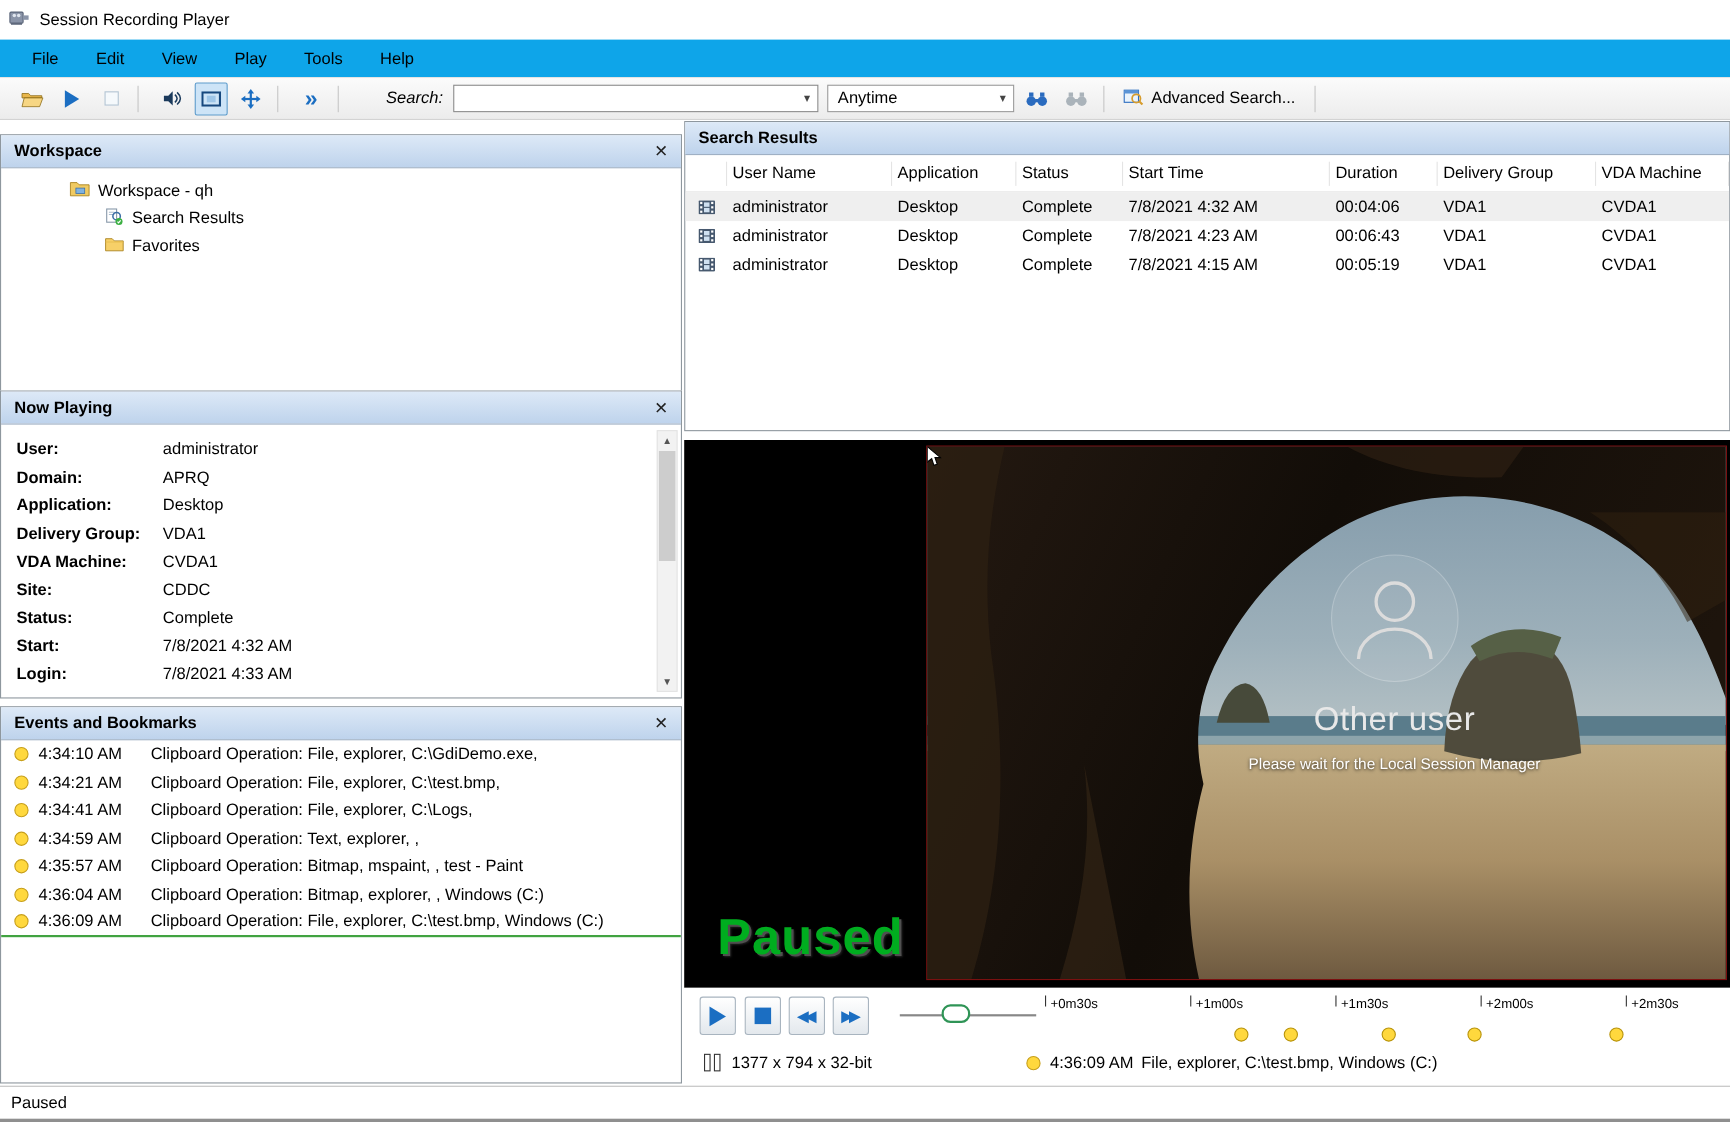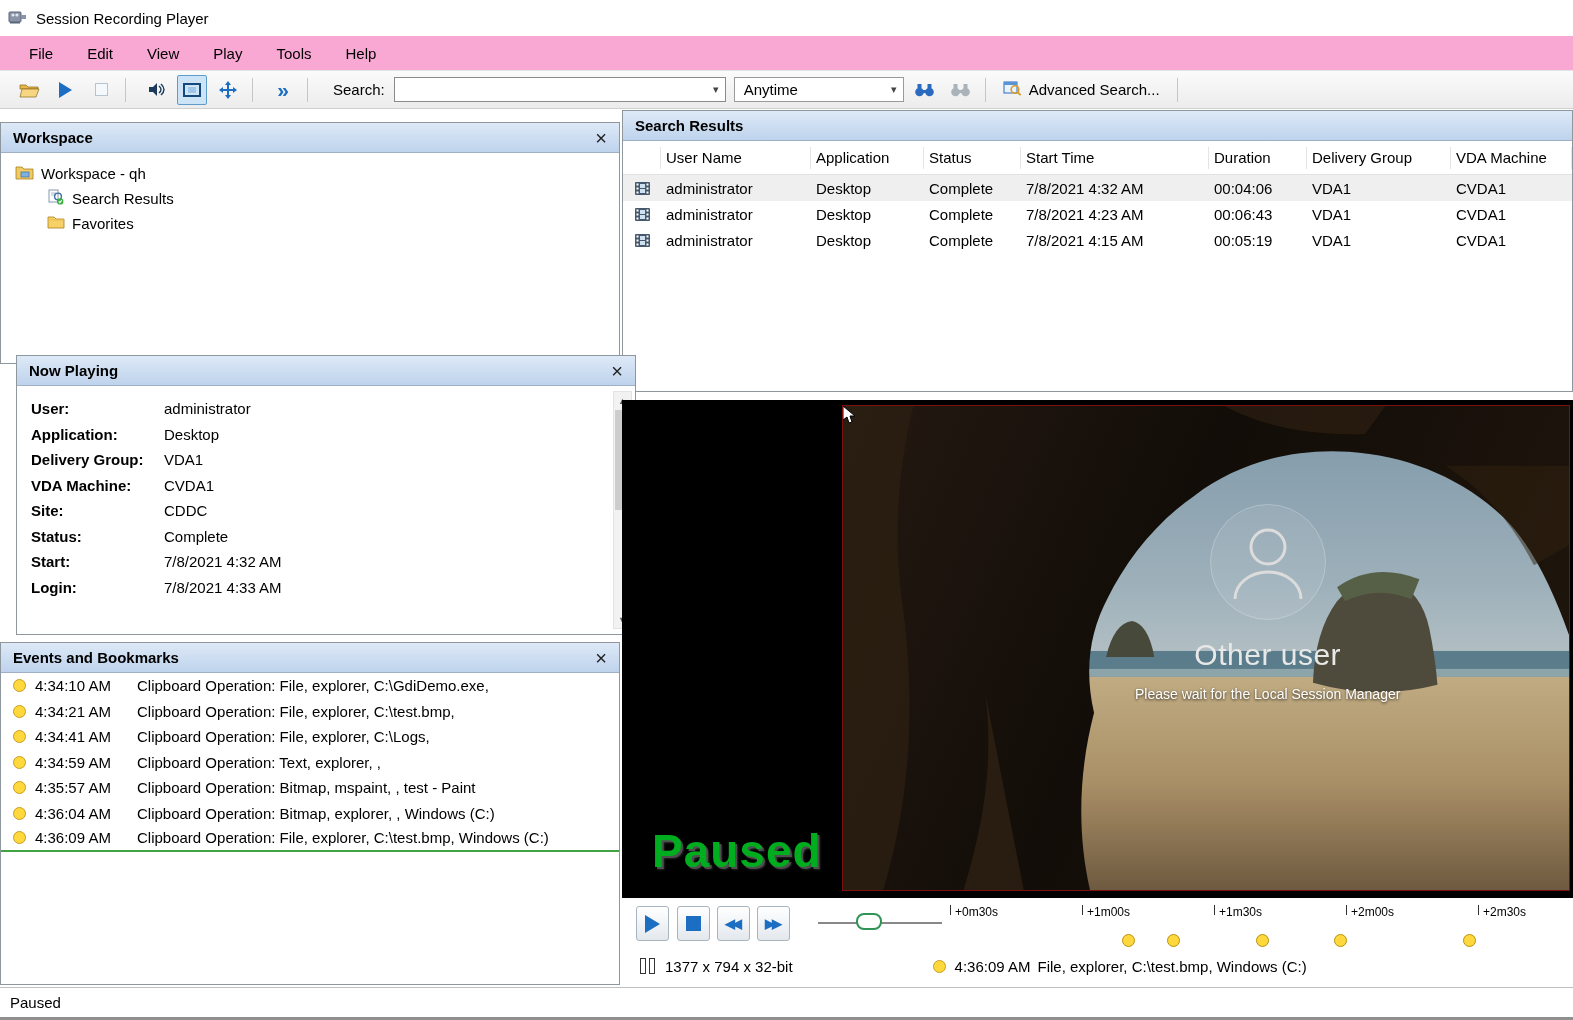--- a/index.html
+++ b/index.html
@@ -5,50 +5,50 @@
   * { box-sizing: border-box; margin: 0; padding: 0; }
   html, body { width: 1573px; height: 1020px; }
   body {
     position: relative; background: #fff; overflow: hidden;
     font-family: "Liberation Sans", sans-serif; font-size: 15px; color: #000;
   }
   body::after { content:""; position:absolute; left:0; bottom:0; width:100%; height:3px; background:#8f8f8f; }
 
   
   .titlebar { position:absolute; left:0; top:0; width:100%; height:36px; display:flex; align-items:center; gap:8px; padding-left:8px; background:#fff; }
-  .menubar { position:absolute; left:0; top:36px; width:100%; height:34px; display:flex; align-items:center; padding-left:12px; background:#f9a8d4; }
+  .menubar { position:absolute; left:0; top:36px; width:100%; height:34px; display:flex; align-items:center; padding-left:12px; background:#0ea5e9; }
   .menu-item { padding:6px 17px; cursor:default; }
   .toolbar { position:absolute; left:0; top:70px; width:100%; height:39px; background:linear-gradient(#fbfbfb,#ececec); border-top:1px solid #e4e4e4; border-bottom:1px solid #cfcfcf; display:flex; align-items:center; padding:0 8px; }
   .tbtn { height:30px; min-width:30px; border:none; background:transparent; display:flex; align-items:center; justify-content:center; padding:0 4px; margin-left:6px; cursor:default; }
   .tbtn.pressed { background:#cde4f7; border:1px solid #5e9ccc; border-radius:2px; }
   .tsep { width:1px; height:24px; background:#c6c6c6; margin:0 9px; flex:none; }
   .tri-play { width:0; height:0; border-left:13px solid #1b6ec2; border-top:8px solid transparent; border-bottom:8px solid transparent; }
   .stop-sq { width:13px; height:13px; background:#f5f9fc; border:1px solid #b3c4d2; }
   .chev { color:#1b6ec2; font-size:21px; font-weight:bold; line-height:1; }
-  .tb-label { margin-left:16px; margin-right:9px; }
+  .tb-label { margin-left:34px; margin-right:9px;font-style:italic; }
   .combo { height:25px; border:1px solid #8a8a8a; background:#fff; display:flex; align-items:center; }
   .search-combo { width:332px; }
   .time-combo { width:170px; margin-left:8px; border-color:#9a9a9a;justify-content:flex-end; }
   .combo-text { flex:1; padding:0 9px; white-space:nowrap; overflow:hidden; }
   .combo-arrow { width:18px; text-align:center; color:#444; font-size:11px; }
   .advbtn { display:flex; align-items:center; gap:7px; height:30px; border:none; background:transparent; padding:0 8px; font-size:15px; font-family:"Liberation Sans",sans-serif; cursor:default; }
 
   
   .panel { position:absolute; border:1px solid #8e979e; background:#fff; }
   .workspace  { left:0;     top:122px; width:620px; height:242px; }
   .results    { left:622px; top:110px; width:951px; height:282px; }
-  .nowplaying { left:16px;     top:355px; width:620px; height:280px; }
+  .nowplaying { left:0;     top:355px; width:620px; height:280px; }
   .events     { left:0;     top:642px; width:620px; height:343px; }
   .phead { height:30px; background:linear-gradient(#dde9f7,#bed3ec); border-bottom:1px solid #9fb0c4; display:flex; align-items:center; padding:0 12px; }
   .ptitle { font-weight:bold; }
   .pclose { margin-left:auto; font-size:20px; line-height:1; color:#222; cursor:default; }
   .pbody { position:relative; height:calc(100% - 30px); overflow:hidden; }
 
   
-  .tree { padding-top:8px; }
+  .tree { padding-top:8px;padding-left:48px; }
   .tree-row { display:flex; align-items:center; gap:7px; height:25px; padding-left:14px; cursor:default; }
   .tree-row.child { padding-left:46px; }
 
   
   .thead, .trow { display:grid; grid-template-columns:38px 150px 113px 97px 188px 98px 144px auto; align-items:center; }
   .thead { height:34px; border-bottom:1px solid #e2e2e2; }
   .hcell { height:22px; display:flex; align-items:center; padding-left:5px; border-right:1px solid #e4e4e4; white-space:nowrap; cursor:default; }
   .trow { height:26px; cursor:default; }
   .trow.sel { background:#efefef; }
   .cell { padding-left:5px; white-space:nowrap; overflow:hidden; }
@@ -344,20 +344,24 @@
 <section class="panel nowplaying">
   <header class="phead">
     <span class="ptitle">Now Playing</span>
     <span class="pclose">×</span>
   </header>
   <div class="pbody">
     <div class="np-fields">
         <div class="np-row">
           <span class="np-label">User:</span>
           <span class="np-value">administrator</span>
+        </div>
+        <div class="np-row">
+          <span class="np-label">Domain:</span>
+          <span class="np-value">APRQ</span>
         </div>
         <div class="np-row">
           <span class="np-label">Application:</span>
           <span class="np-value">Desktop</span>
         </div>
         <div class="np-row">
           <span class="np-label">Delivery Group:</span>
           <span class="np-value">VDA1</span>
         </div>
         <div class="np-row">

